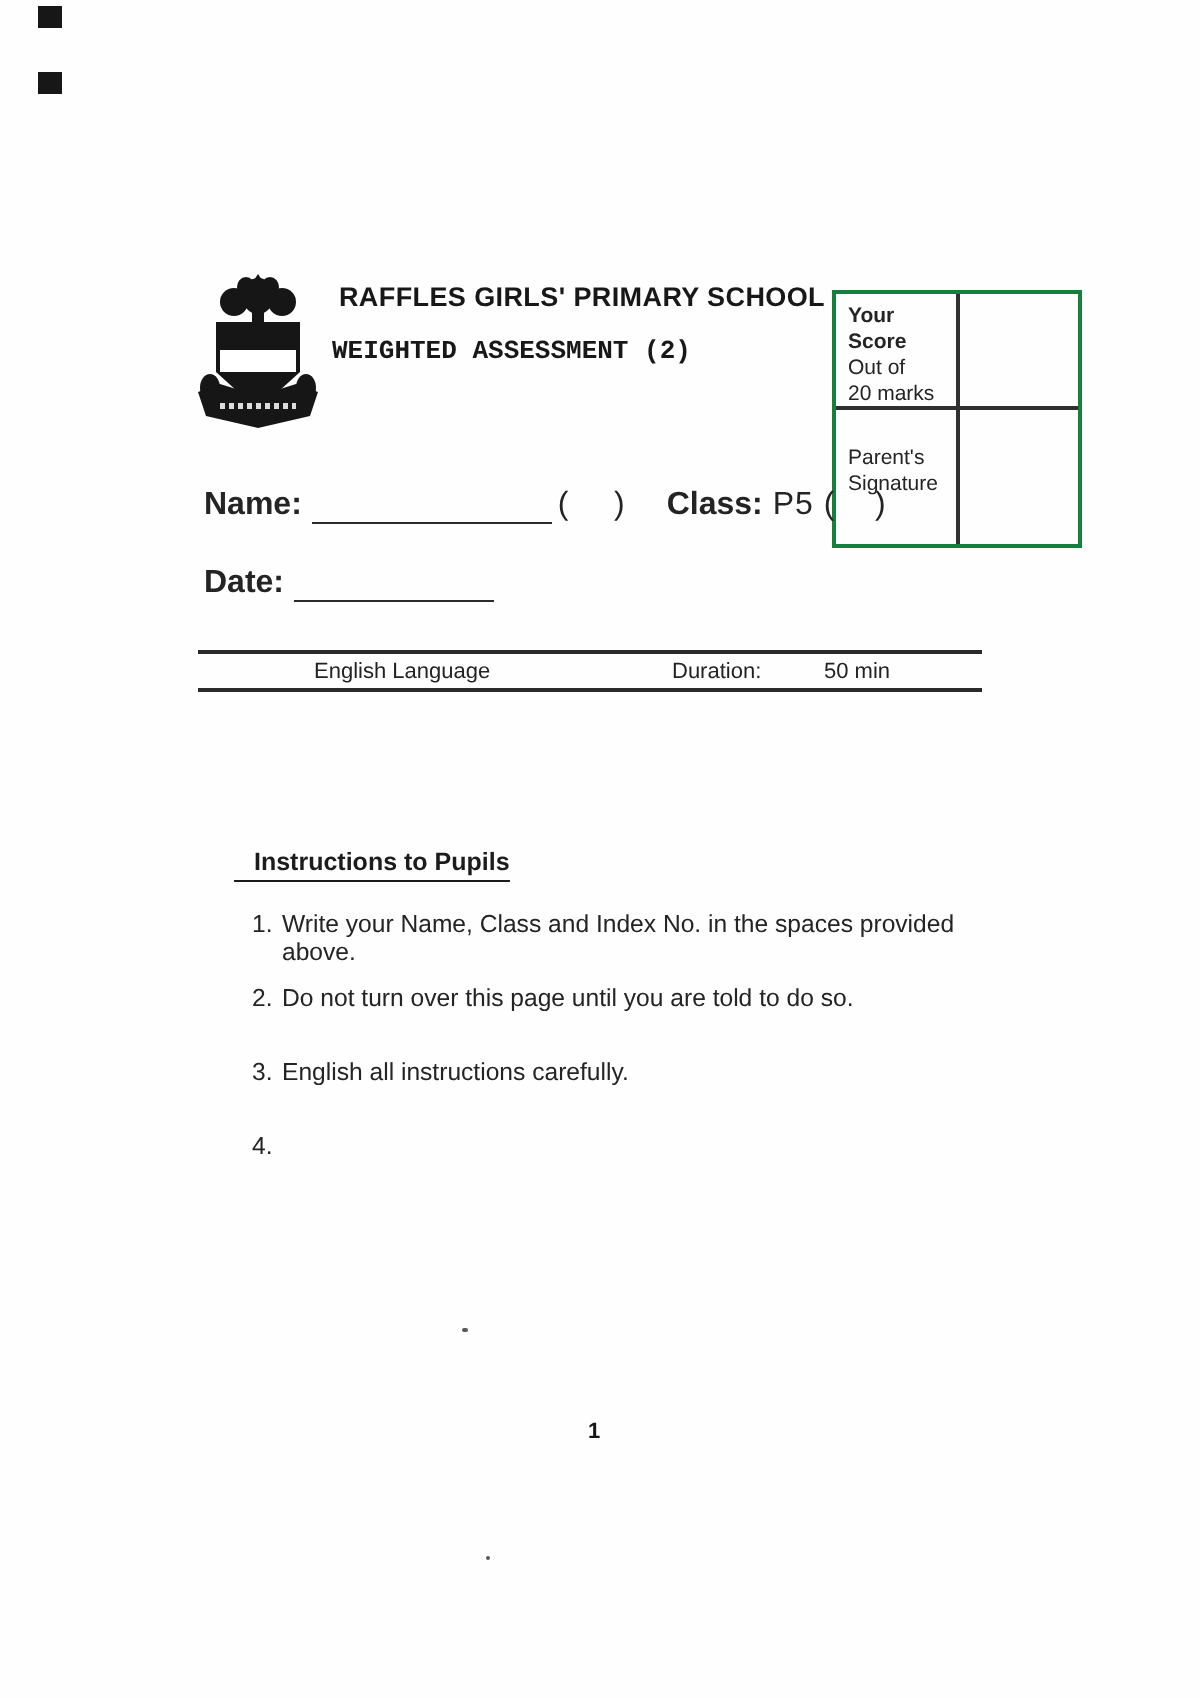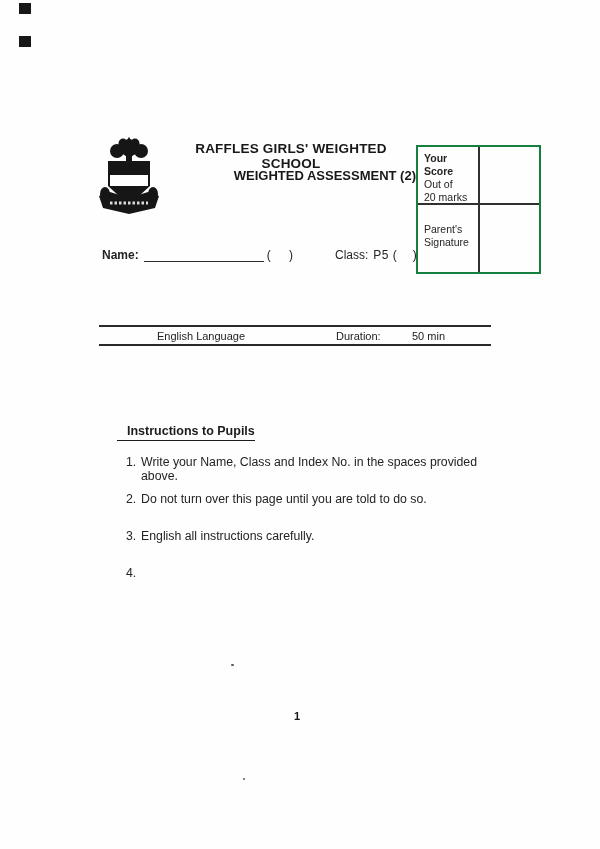--- a/index.html
+++ b/index.html
@@ -9,42 +9,42 @@
     background:#fefefe;
     font-family:"Liberation Sans", sans-serif;
     color:#1f1f1f;
     overflow:hidden;
   }
   .abs{position:absolute;}
   .corner-mark{position:absolute;left:19px;width:12px;height:11px;background:#171717;}
   
   .school-name{left:166px;top:141px;width:250px;text-align:center;
     font-size:13.5px;font-weight:700;letter-spacing:.2px;color:#181818;}
-  .paper-title{left:166px;top:168px;width:250px;text-align:right;
-    font-size:13px;font-weight:700;color:#181818;}
+  .paper-title{left:166px;top:168px;width:250px;text-align:left;
+    font-size:13px;font-weight:700;color:#181818;font-family:Liberation Mono, monospace;}
   .crest{left:96px;top:137px;width:66px;height:94px;}
   
   .score-box{left:416px;top:145px;width:121px;height:125px;border:2px solid #15803d;}
   .score-box .vline{position:absolute;left:60px;top:0;bottom:0;width:2px;background:#303030;}
   .score-box .hline{position:absolute;top:56px;left:0;right:0;height:2px;background:#303030;}
   .score-cell{position:absolute;left:6px;font-size:10.5px;line-height:13px;color:#242424;}
   .score-cell.tl{top:5px;}
   .score-cell.bl{top:76px;}
   .score-cell .b{font-weight:700;display:block;}
   .score-cell span{display:block;}
   
-  .field-row{display:flex;align-items:flex-end;font-size:12px;color:#242424;height:15px;}
+  .field-row{display:flex;align-items:flex-end;font-size:16px;color:#242424;height:15px;}
   .name-row{left:102px;top:247px;}
   .date-row{left:102px;top:286px;}
   .field-label{font-weight:700;}
   .fill-line{border-bottom:1.5px solid #2c2c2c;height:13px;margin:0 3px 0 5px;}
   .fill-name{width:120px;}
   .fill-date{width:100px;}
   .paren{letter-spacing:1px;}
-  .class-label{margin-left:41px;font-weight:400;}
+  .class-label{margin-left:20px;font-weight:700;}
   .class-value{margin-left:5px;letter-spacing:.5px;}
   
   .band{left:99px;top:325px;width:392px;height:17px;
     border-top:2px solid #2a2a2a;border-bottom:2px solid #2a2a2a;}
   .band span{position:absolute;top:0;font-size:11px;line-height:18px;color:#222;}
   .band .subject{left:58px;}
   .band .dur-label{left:237px;}
   .band .dur-value{left:313px;}
   
   .instr-heading{left:117px;top:424px;font-size:12.5px;font-weight:700;color:#1c1c1c;
@@ -79,21 +79,21 @@
         <path d="M12 24 H54 V49 L33 68 L12 49 Z"></path>
         <ellipse cx="9" cy="57" rx="5" ry="7"></ellipse>
         <ellipse cx="57" cy="57" rx="5" ry="7"></ellipse>
       </g>
       <rect x="14" y="38" width="38" height="11" fill="#ffffff"></rect>
       <path d="M3 59 L14 55 L33 61 L52 55 L63 59 L59 71 L33 77 L7 71 Z" fill="#161616"></path>
       <line x1="14" y1="66" x2="52" y2="66" stroke="#ffffff" stroke-width="3" stroke-dasharray="2.5 2" opacity="0.85"></line>
     </svg>
   </div>
 
-  <div class="abs school-name">RAFFLES GIRLS' WEIGHTED SCHOOL</div>
+  <div class="abs school-name">RAFFLES GIRLS' PRIMARY SCHOOL</div>
   <div class="abs paper-title">WEIGHTED ASSESSMENT (2)</div>
 
   <div class="abs score-box">
     <div class="vline"></div>
     <div class="hline"></div>
     <div class="score-cell tl">
       <span class="b">Your</span>
       <span class="b">Score</span>
       <span>Out of</span>
       <span>20 marks</span>
@@ -105,20 +105,24 @@
   </div>
 
   <div class="abs field-row name-row">
     <span class="field-label">Name:</span>
     <span class="fill-line fill-name"></span>
     <span class="paren">(&nbsp;&nbsp;&nbsp;&nbsp;)</span>
     <span class="class-label">Class:</span>
     <span class="class-value">P5 (&nbsp;&nbsp;&nbsp;&nbsp;)</span>
   </div>
 
+  <div class="abs field-row date-row">
+    <span class="field-label">Date:</span>
+    <span class="fill-line fill-date"></span>
+  </div>
 
   <div class="abs band">
     <span class="subject">English Language</span>
     <span class="dur-label">Duration:</span>
     <span class="dur-value">50 min</span>
   </div>
 
   <div class="abs instr-heading">Instructions to Pupils</div>
 
   <div class="abs instr-item i1">

